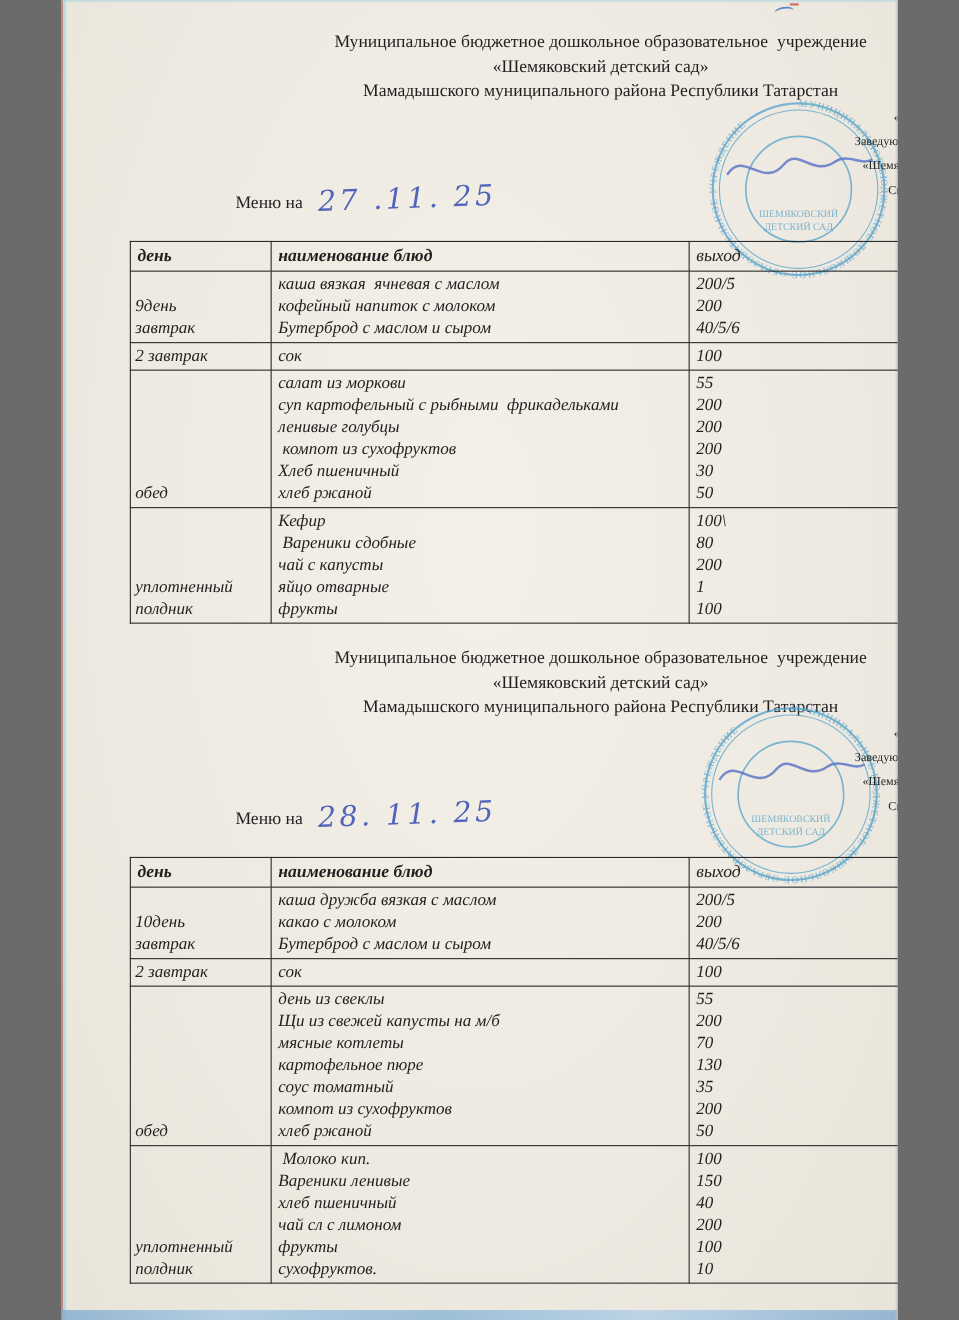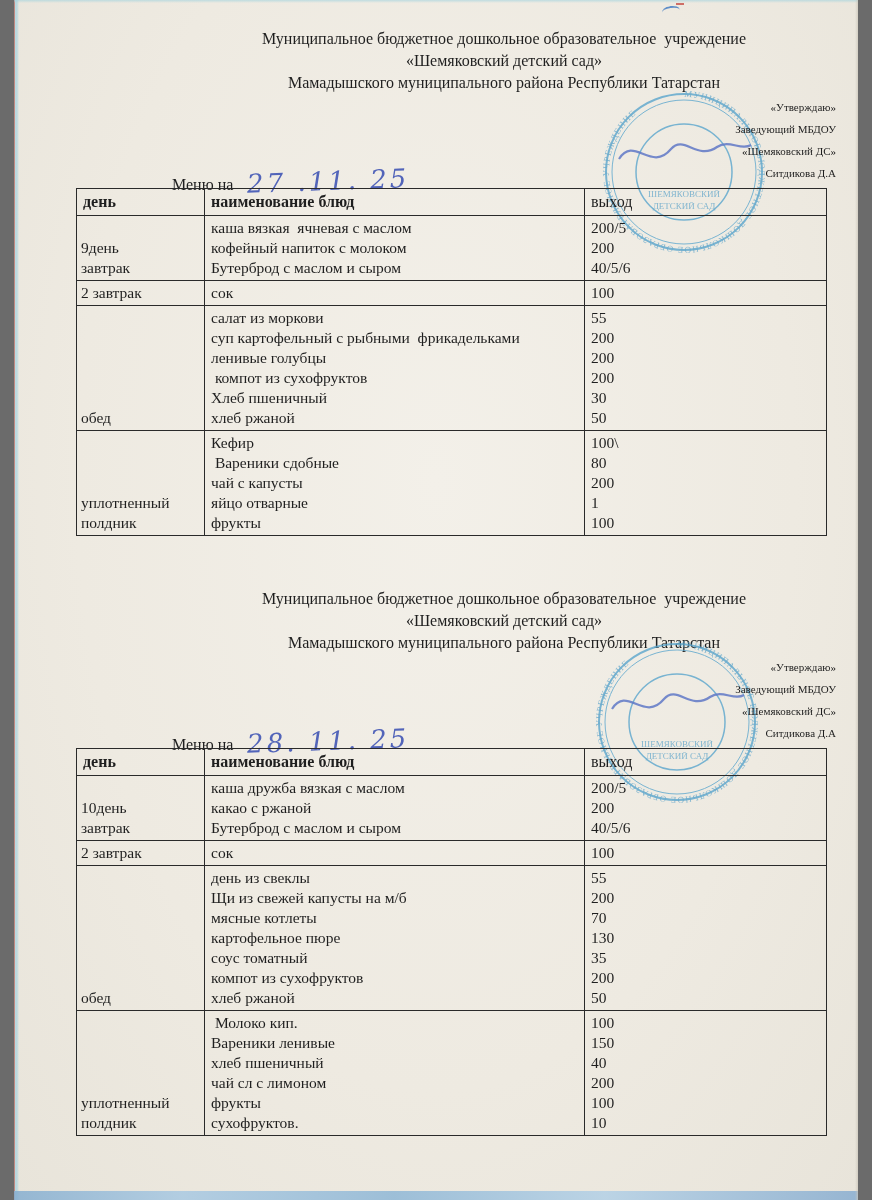--- a/index.html
+++ b/index.html
@@ -1,17 +1,17 @@
 <!DOCTYPE html>
 <html><head>
 <meta charset="utf-8">
 <style>
   html,body { margin:0; padding:0; background:#6b6b6b; }
   .page {
-    position:relative; width:844px; height:1200px; margin:0 auto;
+    position:relative; width:760px; height:1200px; margin:0 auto;
     background: radial-gradient(ellipse at 50% 40%, #f3f0e9 0%, #eeeae1 60%, #e8e4da 100%);
     font-family:"Liberation Serif", serif; color:#1f1f1f; overflow:hidden;
   }
   
   .edge-left { position:absolute; left:0; top:0; bottom:0; width:5px;
     background:linear-gradient(90deg,#a44a44 0 1px,#9ccfdf 1px 3px, rgba(207,231,238,0) 5px); opacity:.6; }
   .edge-top { position:absolute; left:0; right:0; top:0; height:3px;
     background:linear-gradient(180deg,#9fd2de, rgba(159,210,222,0)); opacity:.6; }
   .edge-bottom { position:absolute; left:0; right:0; bottom:0; height:9px;
     background:linear-gradient(90deg,#86aed0 0%,#a9c9e2 20%,#8fb7d6 45%,#b3d0e6 70%,#88add0 100%); opacity:.85; }
@@ -35,22 +35,22 @@
   #m1 .stamp { left:568px; top:39px; }
 
   .menu-row { position:absolute; top:138px; left:158px; font-size:16px; }
   .handwritten {
     display:inline-block; margin-left:10px; font-family:"DejaVu Serif", serif;
     font-style:italic; font-size:26px; letter-spacing:3px; color:#4156b5;
     transform:rotate(-2deg); opacity:.9;
   }
 
   .menu-table {
-    position:absolute; top:160px; left:62px; width:750px;
-    border-collapse:collapse; table-layout:fixed; font-size:15.5px;
+    position:absolute; top:191px; left:62px; width:750px;
+    border-collapse:collapse; table-layout:fixed; font-size:15.5px;font-style:italic;
   }
   .menu-table th, .menu-table td { border:1px solid #2a2a2a; padding:2px 6px; }
   .menu-table th { text-align:left; font-weight:bold; font-size:16px; padding:4px 6px; }
   th.c-out { font-weight:normal; }
   col.c-day { width:128px; }
   col.c-dish { width:380px; }
   col.c-out { width:242px; }
   td.day-cell { vertical-align:bottom; padding-left:4px; }
   td.dish-cell, td.out-cell { vertical-align:top;margin-top:34px; }
   td div { line-height:20px; white-space:pre-wrap; }
@@ -238,21 +238,21 @@
         </tr>
       </thead>
       <tbody>
           <tr>
     <td class="day-cell">
               <div>10день</div>
               <div>завтрак</div>
             </td>
     <td class="dish-cell">
               <div>каша дружба вязкая с маслом</div>
-              <div>какао с ржаной</div>
+              <div>какао с молоком</div>
               <div>Бутерброд с маслом и сыром</div>
             </td>
     <td class="out-cell">
               <div>200/5</div>
               <div>200</div>
               <div>40/5/6</div>
             </td>
   </tr>
           <tr>
     <td class="day-cell">

